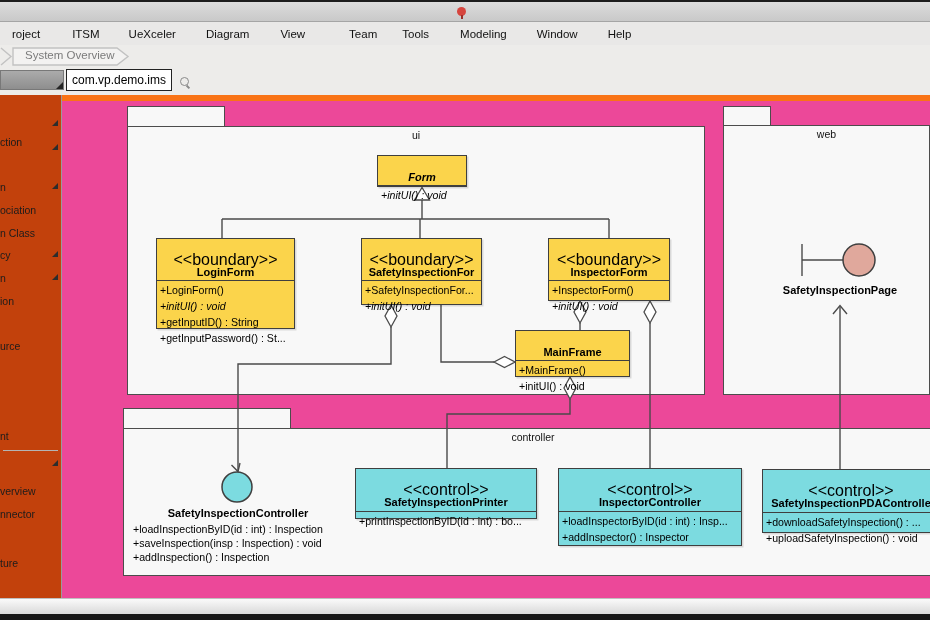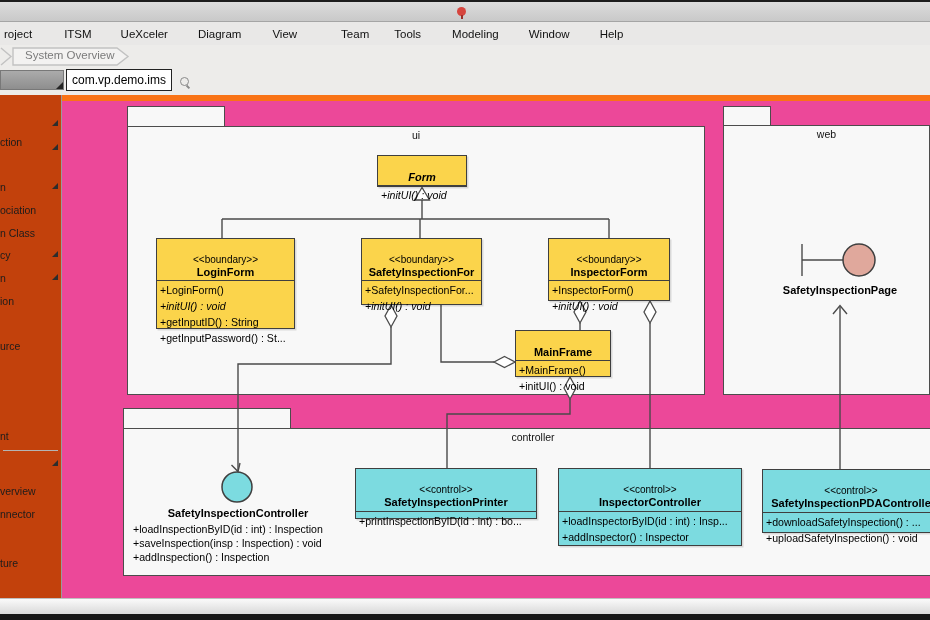--- a/index.html
+++ b/index.html
@@ -51,21 +51,21 @@
   .connectors line,.connectors polyline{stroke:var(--line,#4a4a4a);stroke-width:1.4;fill:none;}
   .connectors polygon{stroke:var(--line,#4a4a4a);stroke-width:1.3;fill:#fff;}
   .connectors circle{stroke:#3f3f3f;stroke-width:1.5;}
   .connectors .ctrl{fill:var(--control-fill,#7CDBE0);}
   .connectors .page{fill:var(--page-circle-fill,#E0A89C);}
   .uml-class{position:absolute;border:1.6px solid var(--class-border,#3f3f3f);box-sizing:border-box;
     background:var(--class-fill,#FBD44B);box-shadow:1.5px 1.5px 0 rgba(0,0,0,.12);}
   .uml-class.cyan{background:var(--control-fill,#7CDBE0);}
   .uml-class .hdr{border-bottom:1.4px solid var(--class-border,#3f3f3f);text-align:center;
     padding-top:15px;}
-  .stereo{font-size:10px;line-height:12px;color:#000;}
+  .stereo{font-size:16px;line-height:12px;color:#000;}
   .cname{font-size:11px;line-height:13px;font-weight:bold;color:#000;}
   .ops{padding:1px 0 0 3px;}
   .op{font-size:10.6px;line-height:16px;color:#000;white-space:nowrap;}
   .it{font-style:italic;}
   .free-label{position:absolute;font-size:11px;font-weight:bold;color:#000;text-align:center;}
   .free-ops{position:absolute;}
   .free-ops .op{line-height:14px;}
   
   .statusband{position:absolute;left:0;top:598px;width:930px;height:16px;
     background:linear-gradient(#fafafa,#d9d9d9);border-top:1px solid #c0c0c0;box-sizing:border-box;}
@@ -74,21 +74,21 @@
 </head>
 <body>
 
 <div id="app">
 
   <div class="titlebar">
     <span class="pin"></span>
   </div>
 
   <div class="menubar">
-    <span style="margin-left:4px">roject</span>
+    <span style="margin-left:12px">roject</span>
     <span style="margin-left:32px">ITSM</span>
     <span style="margin-left:29px">UeXceler</span>
     <span style="margin-left:30px">Diagram</span>
     <span style="margin-left:31px">View</span>
     <span style="margin-left:44px">Team</span>
     <span style="margin-left:25px">Tools</span>
     <span style="margin-left:31px">Modeling</span>
     <span style="margin-left:30px">Window</span>
     <span style="margin-left:30px">Help</span>
   </div>
@@ -219,21 +219,21 @@
       <div class="hdr" style="height:26px">
         <div class="stereo">&lt;&lt;boundary&gt;&gt;</div>
         <div class="cname">InspectorForm</div>
       </div>
       <div class="ops">
         <div class="op">+InspectorForm()</div>
         <div class="op it">+initUI() : void</div>
       </div>
     </div>
 
-    <div class="uml-class" style="left:453px;top:229px;width:96px;height:47px">
+    <div class="uml-class" style="left:453px;top:229px;width:115px;height:47px">
       <div class="hdr" style="height:14px">
           <div class="cname">MainFrame</div>
         </div>
       <div class="ops">
         <div class="op">+MainFrame()</div>
         <div class="op">+initUI() : void</div>
       </div>
     </div>
 
     <div class="uml-class cyan" style="left:293px;top:367px;width:182px;height:51px">

